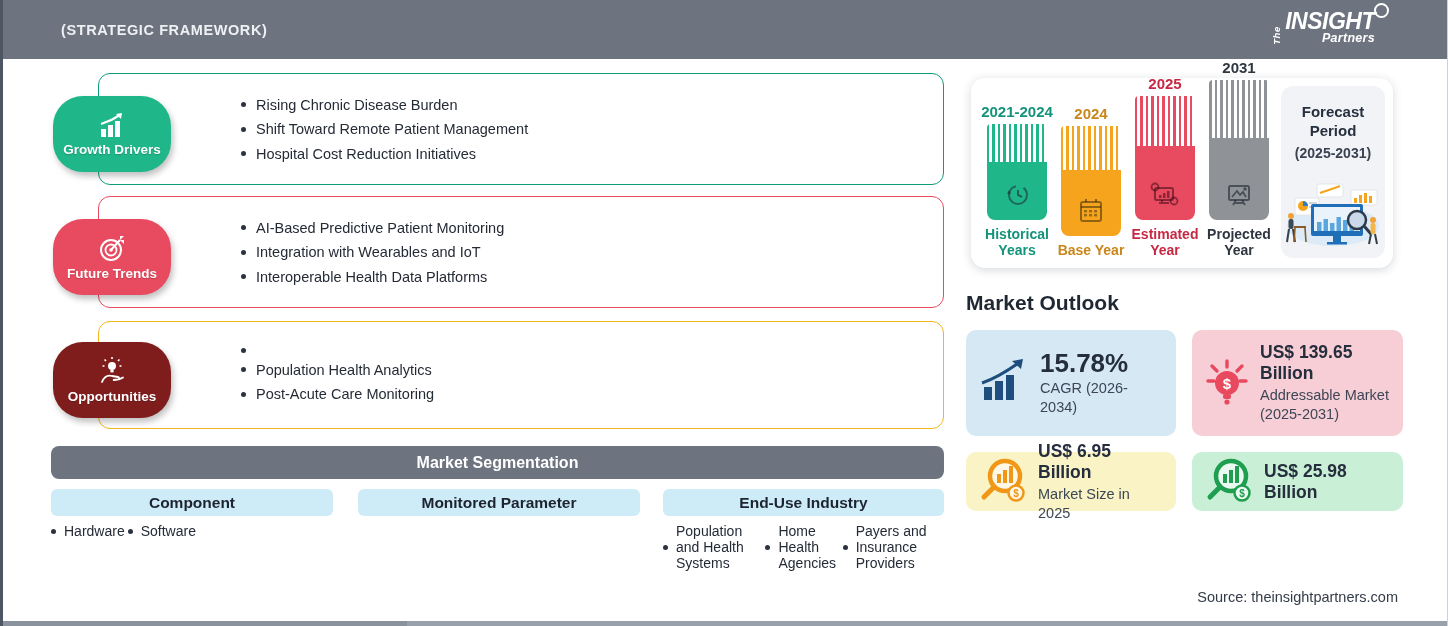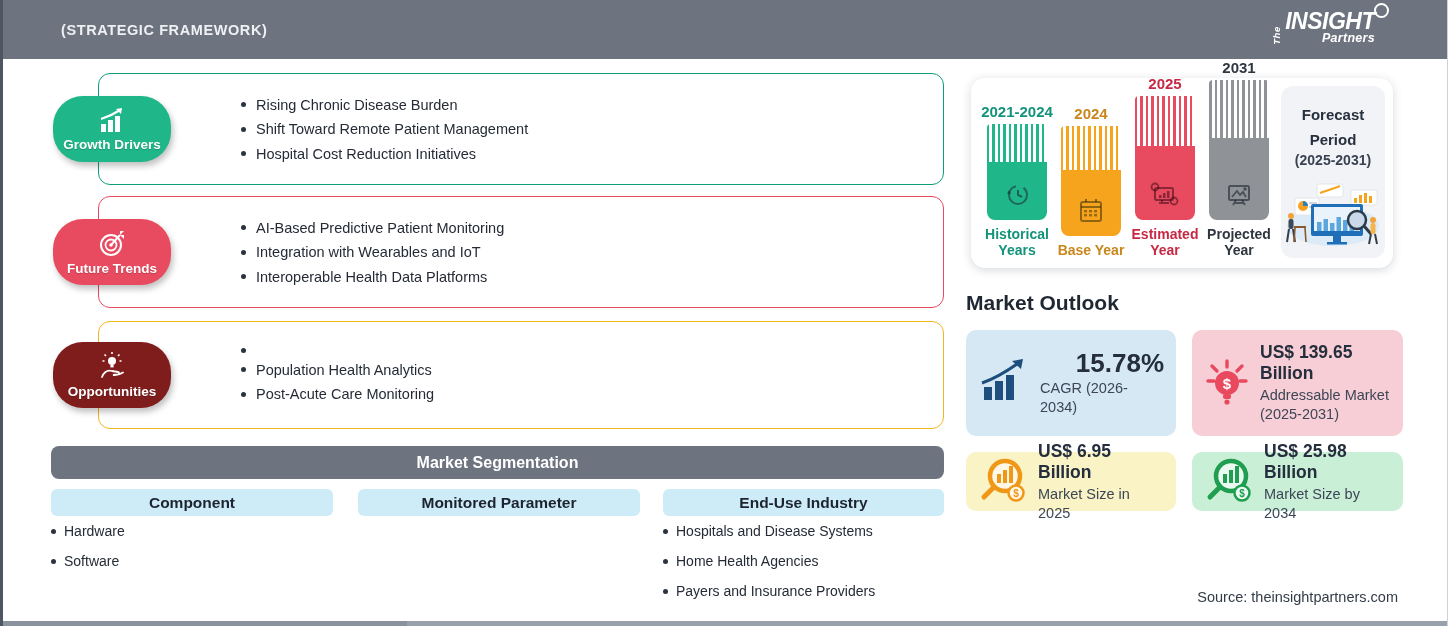--- a/index.html
+++ b/index.html
@@ -39,21 +39,21 @@
   .row-0 .fw-box { border-color:#0f9c7a; }
   .row-1 .fw-box { border-color:#e84a5f; }
   .row-2 .fw-box { border-color:#f2b51d; }
   .fw-items {
     position:absolute; left:142px; top:0; bottom:0; right:10px;
     display:flex; flex-direction:column; justify-content:center; gap:8.5px;
   }
   .bullet { display:flex; align-items:center; font-size:14.5px; color:#252b36; }
   .dot { width:5px; height:5px; border-radius:50%; background:#2b3240; margin-right:10px; flex:none; }
   .fw-badge {
-    position:absolute; left:2px; width:118px; height:66px; border-radius:30px;
+    position:absolute; left:2px; width:118px; height:76px; border-radius:30px;
     display:flex; flex-direction:column; align-items:center; justify-content:center;
     box-shadow:2px 4px 6px rgba(0,0,0,.25); z-index:2;
   }
   .row-0 .fw-badge { top:23px; background:#1fb689; }
   .row-1 .fw-badge { top:23px; background:#e84a5f; }
   .row-2 .fw-badge { top:21px; background:#7f1d1d; }
   .fw-badge-label { color:#fff; font-weight:bold; font-size:13.5px; margin-top:2px; text-shadow:0 1px 1px rgba(0,0,0,.2); }
   .fw-badge svg { display:block; }
 
   
@@ -64,21 +64,21 @@
   }
   .seg-col { position:absolute; top:489px; }
   .seg-col-0 { left:48px;  width:282px; }
   .seg-col-1 { left:355px; width:282px; }
   .seg-col-2 { left:660px; width:281px; }
   .seg-head {
     height:27px; background:#cdecf8; border-radius:6px;
     display:flex; align-items:center; justify-content:center;
     font-weight:bold; font-size:15.5px; color:#1d2430;
   }
-  .seg-items { margin-top:7px; display:flex; flex-direction:column; gap:14px; }
+  .seg-items { margin-top:7px; display:flex; flex-direction:row; gap:3px; }
   .seg-items .bullet { font-size:14px; }
   .seg-items .dot { margin-right:8px; }
 
   
   .fc-card {
     position:absolute; left:968px; top:78px; width:422px; height:190px;
     background:#ffffff; border-radius:14px; box-shadow:0 2px 10px rgba(30,40,60,.18);
     display:flex; align-items:flex-end; padding:8px 8px 10px 14px; gap:10px;
   }
   .bar-group { display:flex; flex-direction:column; align-items:center; width:64px; flex:none; }
@@ -93,37 +93,37 @@
   .bg-1 .bar { height:110px; } .bg-1 .bar-stripes { height:44px; background:repeating-linear-gradient(90deg,#f6a41d 0 2.5px,#ffffff 2.5px 5.5px); } .bg-1 .bar-solid { background:#f6a41d; }
   .bg-1 .bar-year,.bg-1 .bar-caption { color:#c9861b; }
   .bg-2 .bar { height:124px; } .bg-2 .bar-stripes { height:50px; background:repeating-linear-gradient(90deg,#e84a5f 0 2.5px,#ffffff 2.5px 5.5px); } .bg-2 .bar-solid { background:#e84a5f; }
   .bg-2 .bar-year,.bg-2 .bar-caption { color:#c72843; }
   .bg-3 .bar { height:140px; } .bg-3 .bar-stripes { height:58px; background:repeating-linear-gradient(90deg,#8f9296 0 2.5px,#ffffff 2.5px 5.5px); } .bg-3 .bar-solid { background:#8f9296; }
   .bg-3 .bar-year,.bg-3 .bar-caption { color:#2f3640; }
   .fc-period {
     align-self:stretch; flex:1; background:#f1f3f6; border-radius:12px;
     display:flex; flex-direction:column; align-items:center; padding-top:16px; position:relative;
   }
-  .fc-period-title { font-weight:bold; font-size:15px; color:#27303f; text-align:center; line-height:25px; }
-  .fc-period-range { font-weight:bold; font-size:14px; color:#3a4252; }
+  .fc-period-title { font-weight:bold; font-size:15px; color:#27303f; text-align:center; line-height:19px; }
+  .fc-period-range { font-weight:bold; font-size:14px; color:#3a4252; margin-top:5px; }
   .fc-illus { position:absolute; bottom:6px; left:50%; transform:translateX(-50%); }
 
   
   .mo-title { position:absolute; left:963px; top:291px; font-weight:bold; font-size:21px; color:#1f2733; }
   .mo-grid {
     position:absolute; left:963px; top:330px; width:437px;
     display:grid; grid-template-columns:210px 211px; grid-template-rows:106px 59px;
     column-gap:16px; row-gap:16px;
   }
   .mo-card { border-radius:10px; display:flex; align-items:center; padding:0 12px; gap:10px; }
   .mo-card-0 { background:#d6e8f4; }
   .mo-card-1 { background:#f7ced5; }
   .mo-card-2 { background:#f9f3c5; }
   .mo-card-3 { background:#c9efd6; }
-  .mo-value-big { font-weight:bold; font-size:26px; color:#252e3d; line-height:28px;text-align:right; }
+  .mo-value-big { font-weight:bold; font-size:26px; color:#252e3d; line-height:28px; }
   .mo-value { font-weight:bold; font-size:17.5px; color:#252e3d; line-height:21px; }
   .mo-sub { font-size:14.5px; color:#3d4656; line-height:19px; margin-top:2px; }
   .mo-card svg { flex:none; }
 
   .source { position:absolute; right:49px; top:589px; font-size:14.5px; color:#333b47; }
 
   .bottom-strip { position:absolute; left:0; bottom:0; width:100%; height:5px;
     background:linear-gradient(90deg,#8a929e 0 28%,#98a0ac 28%); }
 </style>
 </head>
@@ -253,21 +253,21 @@
 
 <div class="seg-col seg-col-1">
   <div class="seg-head">Monitored Parameter</div>
 </div>
 
 <div class="seg-col seg-col-2">
   <div class="seg-head">End-Use Industry</div>
   <div class="seg-items">
     <div class="bullet">
         <span class="dot"></span>
-        <span>Hospitals and Disease Systems</span>
+        <span>Population and Health Systems</span>
       </div>
     <div class="bullet">
         <span class="dot"></span>
         <span>Home Health Agencies</span>
       </div>
     <div class="bullet">
         <span class="dot"></span>
         <span>Payers and Insurance Providers</span>
       </div>
   </div>
@@ -459,20 +459,19 @@
         <rect x="19" y="18" width="4" height="9" fill="#1f9e50"></rect>
         <rect x="25" y="14" width="4" height="13" fill="#1f9e50"></rect>
         <rect x="31" y="10" width="4" height="17" fill="#1f9e50"></rect>
         <path d="M16 31 L6 41" stroke="#1f9e50" stroke-width="5" stroke-linecap="round"></path>
         <circle cx="38" cy="37" r="7.5" fill="#eafaf0" stroke="#1f9e50" stroke-width="2.5"></circle>
         <text x="38" y="41" text-anchor="middle" font-size="10" font-weight="bold" fill="#1f9e50" font-family="Liberation Sans, sans-serif">$</text>
       </svg>
     </span>
     <div>
       <div class="mo-value">US$ 25.98 Billion</div>
-      <div class="mo-sub">Market Size by 2034</div>
     </div>
   </div>
 </div>
 
 <div class="source">Source: theinsightpartners.com</div>
 
 <div class="bottom-strip"></div>
 
 </body></html>

